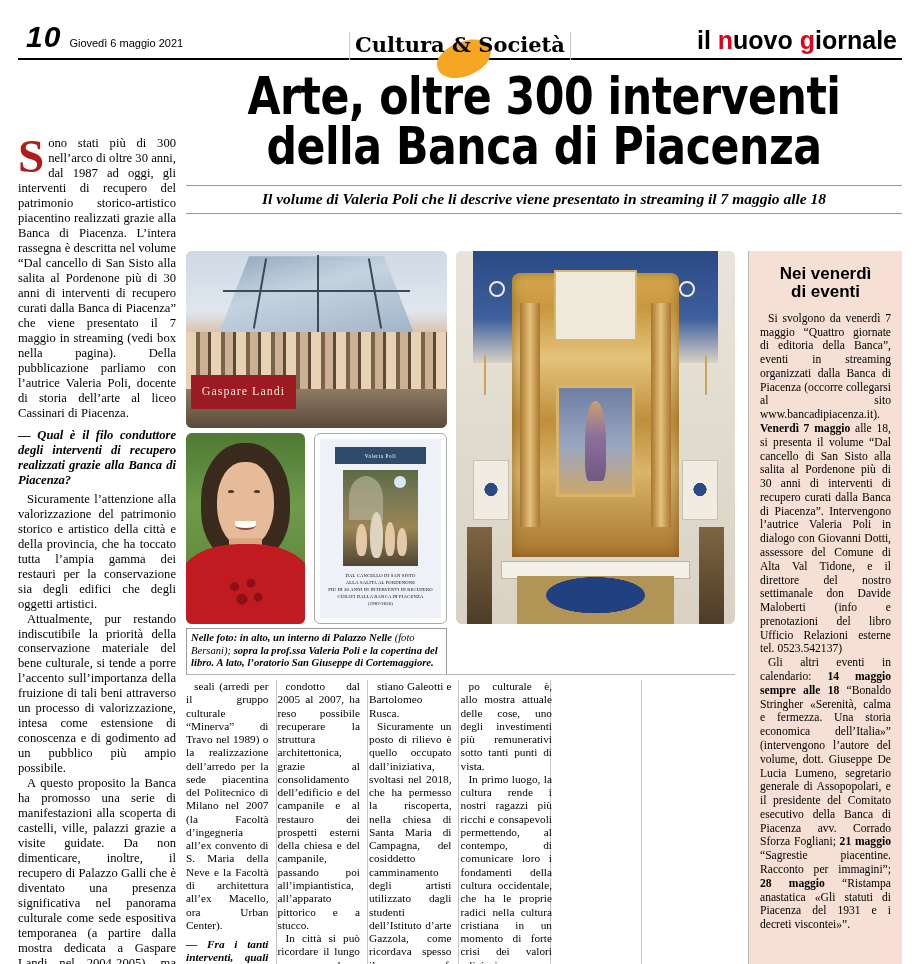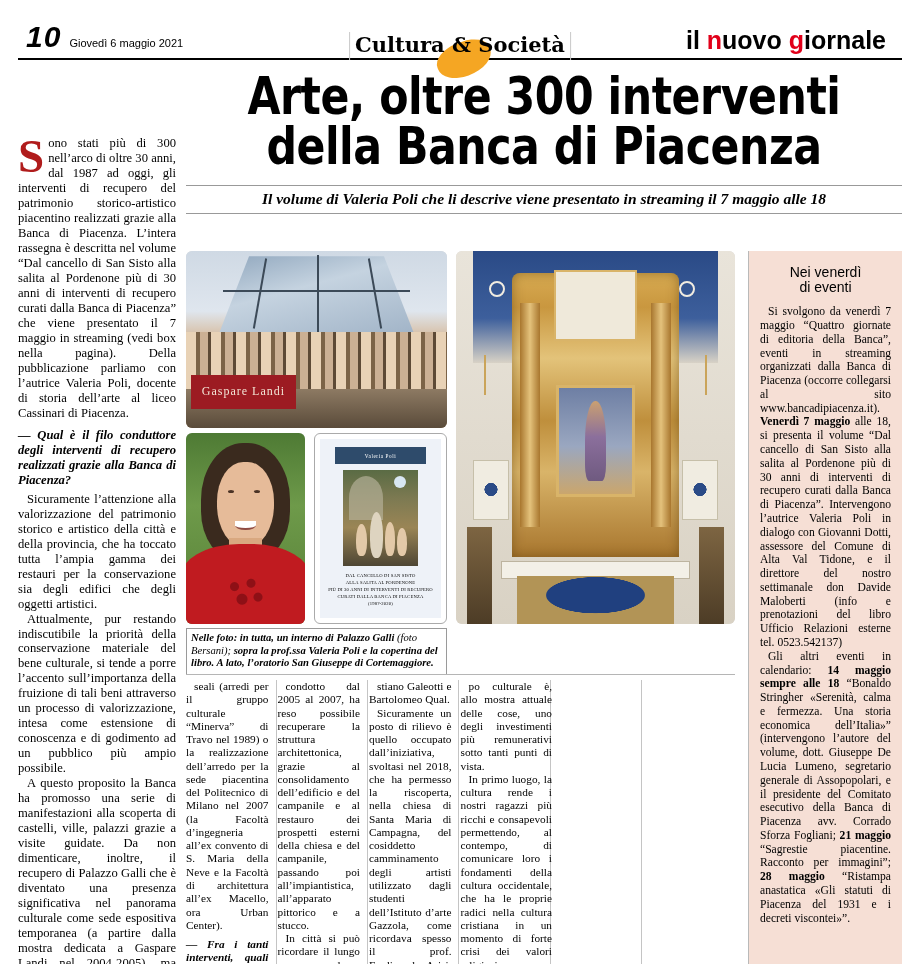--- a/index.html
+++ b/index.html
@@ -41,21 +41,21 @@
     transform: translateX(-50%) rotate(-20deg);
     z-index:0;
   }
   .mh-section {
     position: relative; z-index:1;
     font-family: "DejaVu Serif", serif;
     font-weight: bold; font-size: 21px; line-height: 1.05;
     letter-spacing: 0px; white-space: nowrap;
   }
   .mh-rule-v { position:absolute; top:-2px; bottom:-4px; width:1px; background:#c9c9c9; }
-  .mh-right { position:absolute; right:16px; bottom:5px; }
+  .mh-right { position:absolute; right:5px; bottom:5px; }
   .mh-logo {
     font-family: "Liberation Sans", sans-serif;
     font-weight: bold; font-size: 25px; line-height:1; white-space:nowrap;
   }
   .mh-logo .red { color:#e1001a; }
 
   
   .headline-wrap {
     position:absolute; left:186px; top:64px; width:716px;
   }
@@ -280,21 +280,21 @@
 
   
   .sidebar {
     position:absolute; left:748px; top:243px; width:154px; height:715px;
     background:#f6dfd5;
     border-left: 1px solid #b9b9b9;
     padding: 14px 11px 10px 11px;
   }
   .sb-title {
     font-family:"Liberation Sans", sans-serif;
-    font-weight:normal; font-size:14px; line-height:1.08;
+    font-weight:bold; font-size:17px; line-height:1.08;
     text-align:center; margin-bottom:10px;
   }
   .sb-body { font-size:11.6px; line-height:1.19; text-align:justify; hyphens:auto; }
   .sb-body p { margin:0; text-indent:8px; }
   .sb-body b { font-weight:bold; }
 
   
   .vsep { position:absolute; top:672px; width:1px; height:286px; background:#c4c4c4; }
   .hsep-top { position:absolute; left:186px; top:666px; width:549px; height:1px; background:#b5b5b5; }
 </style>
@@ -413,42 +413,42 @@
     <div class="or-wallpanel" style="right:6%;top:56%;"></div>
     <div class="or-chand" style="left:10%;top:28%;"></div>
     <div class="or-chand" style="right:10%;top:28%;"></div>
     <div class="or-mensa"></div>
     <div class="or-front"></div>
     <div class="or-door" style="left:4%;"></div>
     <div class="or-door" style="right:4%;"></div>
   </div>
 
   <div class="photo-caption">
-    <span>Nelle foto: in tutta, un interno di Palazzo Galli </span><span class="reg">(foto Bersani); </span><span>sopra la prof.ssa Valeria Poli e la copertina del libro. A lato, l’oratorio San Giuseppe di Cortemaggiore.</span>
+    <span>Nelle foto: in alto, un interno di Palazzo Nelle </span><span class="reg">(foto Bersani); </span><span>sopra la prof.ssa Valeria Poli e la copertina del libro. A lato, l’oratorio San Giuseppe di Cortemaggiore.</span>
   </div>
 
   <div class="hsep-top"></div>
   <div class="vsep" style="left:276px;"></div>
   <div class="vsep" style="left:367px;"></div>
   <div class="vsep" style="left:458px;"></div>
   <div class="vsep" style="left:550px;"></div>
   <div class="vsep" style="left:641px;"></div>
 
   <div class="body-cols">
     <div class="bcol">
       <p>seali (arredi per il gruppo culturale “Minerva” di Travo nel 1989) o la realizzazione dell’arredo per la sede piacentina del Politecnico di Milano nel 2007 (la Facoltà d’ingegneria all’ex convento di S. Maria della Neve e la Facoltà di architettura all’ex Macello, ora Urban Center).</p>
       <p class="q">— Fra i tanti interventi, quali sono i più significativi?</p>
 
     </div>
     <div class="bcol">
       <p>condotto dal 2005 al 2007, ha reso possibile recuperare la struttura architettonica, grazie al consolidamento dell’edificio e del campanile e al restauro dei prospetti esterni della chiesa e del campanile, passando poi all’impiantistica, all’apparato pittorico e a stucco.</p>
       <p>In città si può ricordare il lungo e complesso recupero del ciclo pittorico della zona presbiteriale della chiesa di S. Giovanni in Canale, intervento condotto dal ‘93 al 2007, che ha interessato gli affreschi settecenteschi a quadratura di Francesco e Giovan Battista Natali e le pitture di figura di Seba-</p>
     </div>
     <div class="bcol">
-      <p>stiano Galeotti e Bartolomeo Qual.</p>
+      <p>stiano Galeotti e Bartolomeo Rusca.</p>
       <p>Sicuramente un posto di rilievo è quello occupato dall’iniziativa, svoltasi nel 2018, che ha permesso la riscoperta, nella chiesa di Santa Maria di Campagna, del cosiddetto camminamento degli artisti utilizzato dagli studenti dell’Istituto d’arte Gazzola, come ricordava spesso il prof. Ferdinando Arisi, per recarsi a vedere gli affreschi del Pordenone da vicino e studiare in quel modo anche la prospettiva.</p>
 
     </div>
     <div class="bcol">
       <p>po culturale è, allo mostra attuale delle cose, uno degli investimenti più remunerativi sotto tanti punti di vista.</p>
       <p>In primo luogo, la cultura rende i nostri ragazzi più ricchi e consapevoli permettendo, al contempo, di comunicare loro i fondamenti della cultura occidentale, che ha le proprie radici nella cultura cristiana in un momento di forte crisi dei valori religiosi. L’investimento è, al contempo, anche di tipo economico. Il settore turistico, e il suo indotto, costituiscono un settore fondamentale per la nostra economia.</p>
 
     </div>
   </div>
 

